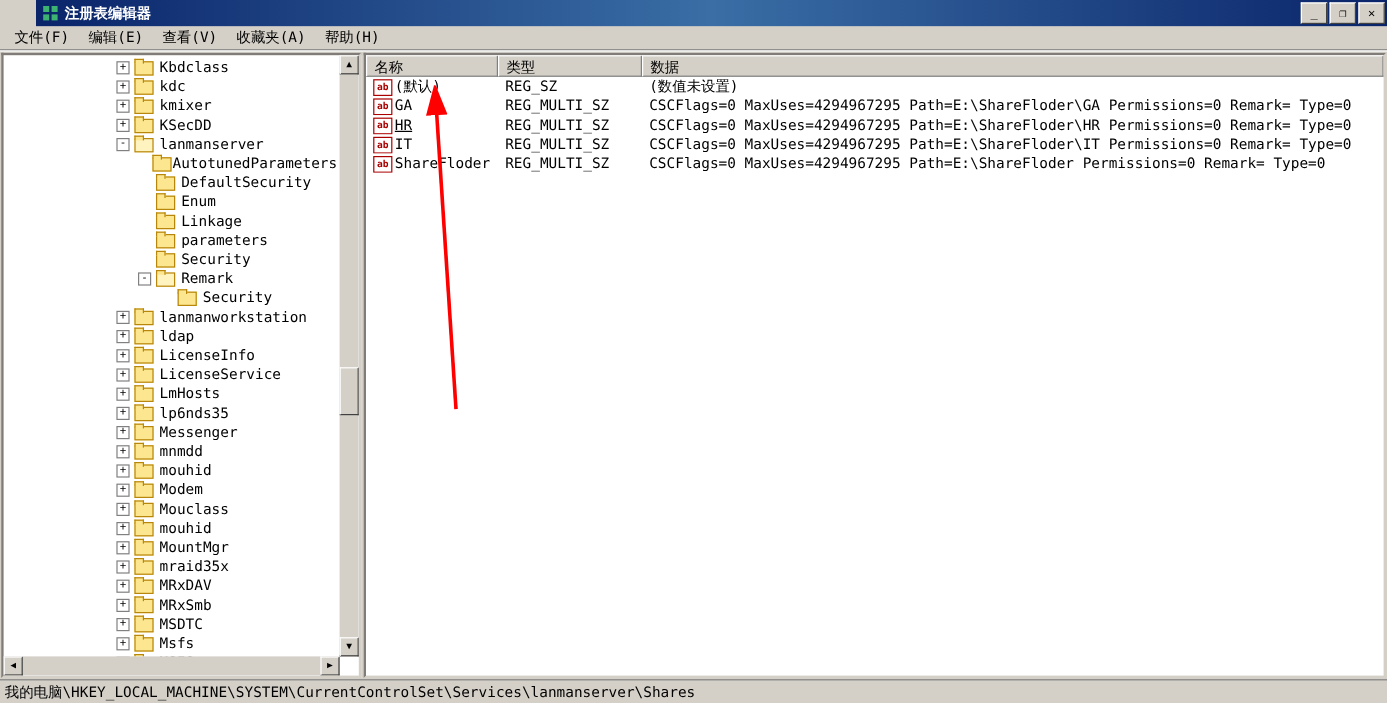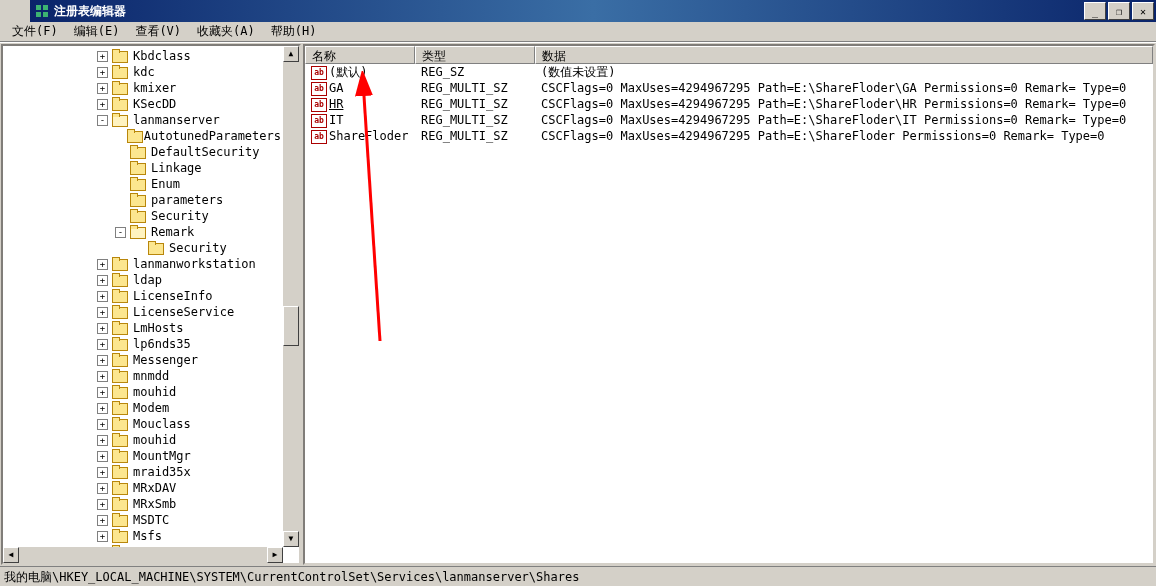--- a/index.html
+++ b/index.html
@@ -276,26 +276,26 @@
           <span class="tree-label">AutotunedParameters</span>
         </div>
         <div class="tree-row" style="padding-left: 112px;">
           <div class="expander empty"></div>
           <span class="folder"></span>
           <span class="tree-label">DefaultSecurity</span>
         </div>
         <div class="tree-row" style="padding-left: 112px;">
           <div class="expander empty"></div>
           <span class="folder"></span>
+          <span class="tree-label">Enum</span>
+        </div>
+        <div class="tree-row" style="padding-left: 112px;">
+          <div class="expander empty"></div>
+          <span class="folder"></span>
           <span class="tree-label">Linkage</span>
-        </div>
-        <div class="tree-row" style="padding-left: 112px;">
-          <div class="expander empty"></div>
-          <span class="folder"></span>
-          <span class="tree-label">Enum</span>
         </div>
         <div class="tree-row" style="padding-left: 112px;">
           <div class="expander empty"></div>
           <span class="folder"></span>
           <span class="tree-label">parameters</span>
         </div>
         <div class="tree-row" style="padding-left: 112px;">
           <div class="expander empty"></div>
           <span class="folder"></span>
           <span class="tree-label">Security</span>

